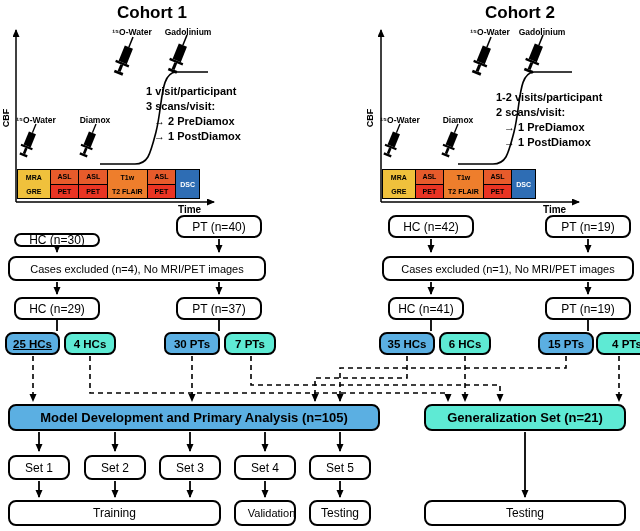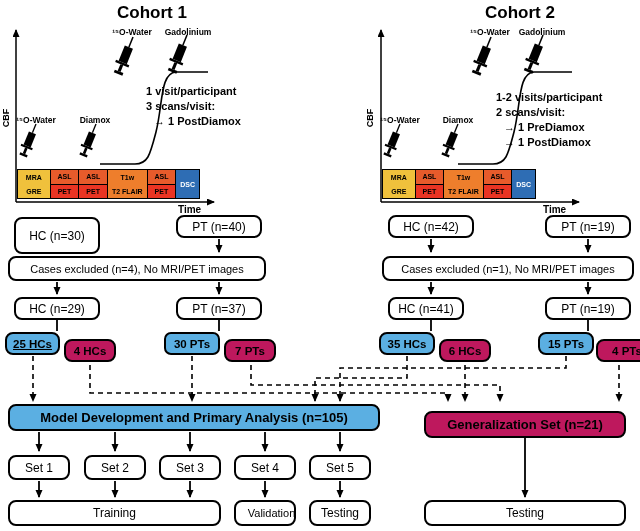--- a/index.html
+++ b/index.html
@@ -11,21 +11,21 @@
          transform:rotate(-90deg); }
   .time { position:absolute; font-size:10px; font-weight:bold; }
   .syr-lbl { position:absolute; font-size:8.5px; font-weight:bold; width:56px; text-align:center; white-space:nowrap; }
   .notes { position:absolute; font-size:11px; font-weight:bold; line-height:15px; white-space:nowrap; }
   .notes .ind { padding-left:8px; }
   .box { position:absolute; border:2px solid #000; border-radius:8px; background:#fff;
          display:flex; align-items:center; justify-content:center; font-size:12px; text-align:center; }
   .box.small { font-size:11.5px; font-weight:bold; }
   .box.big { font-size:13px; font-weight:bold; }
   .box.blue  { background:#5BAFE2; }
-  .box.green { background:#be185d;margin-top:7px; }
+  .box.green { background:#5eead4; }
   .tl { position:absolute; top:169px; height:30px; display:flex; border:1px solid #000; background:#fff; }
   .tlb { display:flex; flex-direction:column; }
   .tlb + .tlb { border-left:1px solid #000; }
   .tlc { flex:1; display:flex; align-items:center; justify-content:center;
          font-size:7px; font-weight:bold; line-height:1; text-align:center; }
   .tlc.sep { border-top:1px solid #000; }
   .bg-yellow { background:#F0C13C; }
   .bg-asl    { background:#E75B2B; }
   .bg-pet    { background:#EA3423; }
   .bg-orange { background:#EE7E2C; }
@@ -122,20 +122,21 @@
     <div class="time" style="left:178px; top:204px;">Time</div>
 
     <div class="syr-lbl" style="left:8px; top:115px;">¹⁵O-Water</div>
     <div class="syr-lbl" style="left:67px; top:115px;">Diamox</div>
     <div class="syr-lbl" style="left:104px; top:27px;">¹⁵O-Water</div>
     <div class="syr-lbl" style="left:160px; top:27px;">Gadolinium</div>
 
     <div class="notes" style="left:146px; top:84px;">
       <div>1 visit/participant</div>
       <div>3 scans/visit:</div>
+      <div class="ind">→ 2 PreDiamox</div>
       <div class="ind">→ 1 PostDiamox</div>
     </div>
 
     <div class="tl" style="left:17px; width:183px;">
       <div class="tlb bg-yellow" style="width:32px;">
         <div class="tlc">MRA</div>
         <div class="tlc">GRE</div>
       </div>
       <div class="tlb" style="width:29px;">
         <div class="tlc bg-asl">ASL</div>
@@ -151,21 +152,21 @@
       </div>
       <div class="tlb" style="width:29px;">
         <div class="tlc bg-asl">ASL</div>
         <div class="tlc bg-pet sep">PET</div>
       </div>
       <div class="tlb bg-dsc" style="width:24px;">
         <div class="tlc">DSC</div>
       </div>
     </div>
 
-    <div class="box" style="left:14px; top:217px; width:86px; height:37px;">HC (n=30)</div>
+    <div class="box" style="left:14px; top:233px; width:86px; height:14px;">HC (n=30)</div>
     <div class="box" style="left:176px; top:215px; width:86px; height:23px;">PT (n=40)</div>
     <div class="box" style="left:8px; top:256px; width:258px; height:25px; font-size:11px;">Cases excluded (n=4), No MRI/PET images</div>
     <div class="box" style="left:14px; top:297px; width:86px; height:23px;">HC (n=29)</div>
     <div class="box" style="left:176px; top:297px; width:86px; height:23px;">PT (n=37)</div>
     <div class="box small blue" style="left:5px; top:332px; width:55px; height:23px;text-decoration:underline;">25 HCs</div>
     <div class="box small green" style="left:64px; top:332px; width:52px; height:23px;">4 HCs</div>
     <div class="box small blue" style="left:164px; top:332px; width:56px; height:23px;border-radius:7px;">30 PTs</div>
     <div class="box small green" style="left:224px; top:332px; width:52px; height:23px;">7 PTs</div>
   </div>
 

